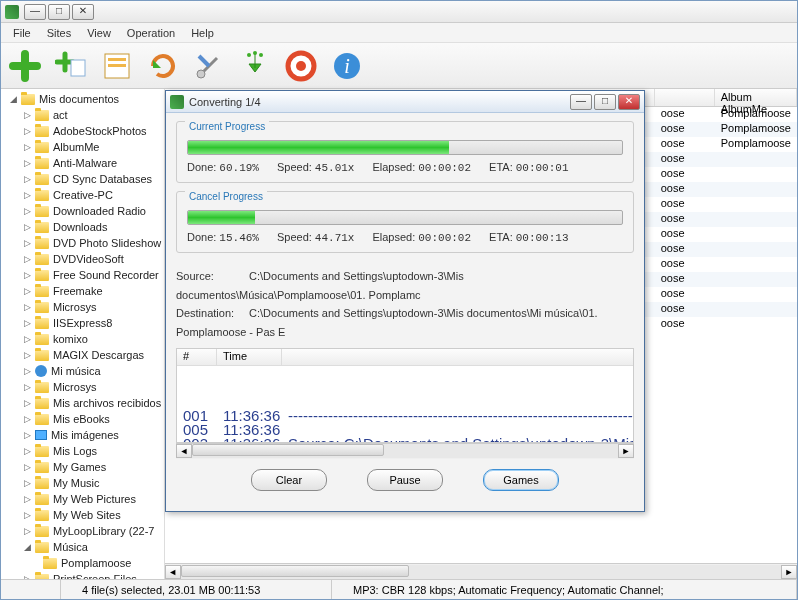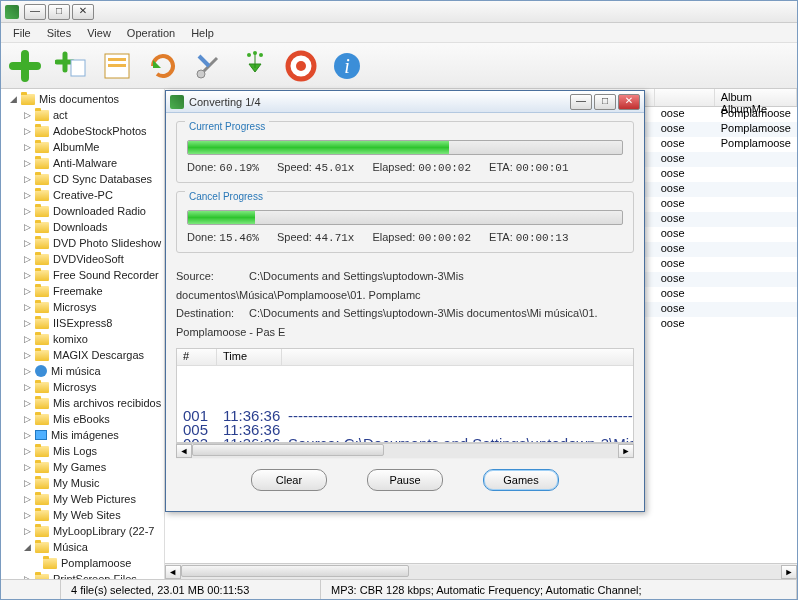--- a/index.html
+++ b/index.html
@@ -23,21 +23,21 @@
 .folder-icon { width: 14px; height: 11px; background: linear-gradient(#ffe89a,#f1c232); border-radius: 1px; margin-right: 4px; flex-shrink: 0; position: relative; }
 .folder-icon::before { content:''; position:absolute; top:-2px; left:0; width:6px; height:3px; background:#f1c232; border-radius: 1px 1px 0 0; }
 .music-icon { width: 12px; height: 12px; border-radius: 50%; background:#3b8ed8; margin-right:4px; flex-shrink:0; }
 .image-icon { width: 12px; height: 10px; background:#4fb0ff; border:1px solid #2179c3; margin-right:4px; flex-shrink:0; }
 .content { flex: 1; position: relative; background: #fff; }
 .table-header { background: linear-gradient(#fdfdfd,#ededed); border-bottom: 1px solid #ccc; height: 18px; display: flex; }
 .th-cell { font-size: 11px; padding: 2px 6px; border-right: 1px solid #ddd; }
 .rows { font-size: 11px; }
 .row { height: 15px; display: flex; padding: 0 6px; }
 .row:nth-child(even) { background: #f3f7fb; }
-.statusbar { height: 20px; border-top: 1px solid #ccc; background: #f4f4f4; display: flex; align-items: center; font-size: 11px; }
+.statusbar { height: 20px; border-top: 1px solid #ccc; background: #f4f4f4; display: flex; align-items: center; font-size: 11px; gap: 11px; }
 .status-seg { padding: 0 10px; border-right: 1px solid #ccc; height: 100%; display:flex; align-items:center; }
 
 
 .dialog { position: absolute; left: 165px; top: 90px; width: 480px; background: #f3f3f3; border: 1px solid #4a6f9c; box-shadow: 2px 2px 6px rgba(0,0,0,.3); }
 .dlg-title { background: linear-gradient(#fff,#dce6f2); height: 22px; display: flex; align-items: center; padding: 0 4px; border-bottom: 1px solid #b3c8e0; }
 .dlg-title .dlg-icon { width:14px; height:14px; background: linear-gradient(45deg,#4caf50,#2e7d32); border-radius:2px; margin-right:5px; }
 .dlg-title .dlg-text { flex:1; font-size:11px; color:#333; }
 .dlg-body { padding: 8px 10px; background:#f3f3f3; }
 .group { border: 1px solid #ccc; border-radius: 3px; padding: 18px 10px 8px; margin-bottom: 8px; position: relative; background:#f3f3f3; }
 .group-title { position: absolute; top: -7px; left: 8px; background:#f3f3f3; padding: 0 4px; font-size:10px; color:#2a78b8;margin-top:6px; }

